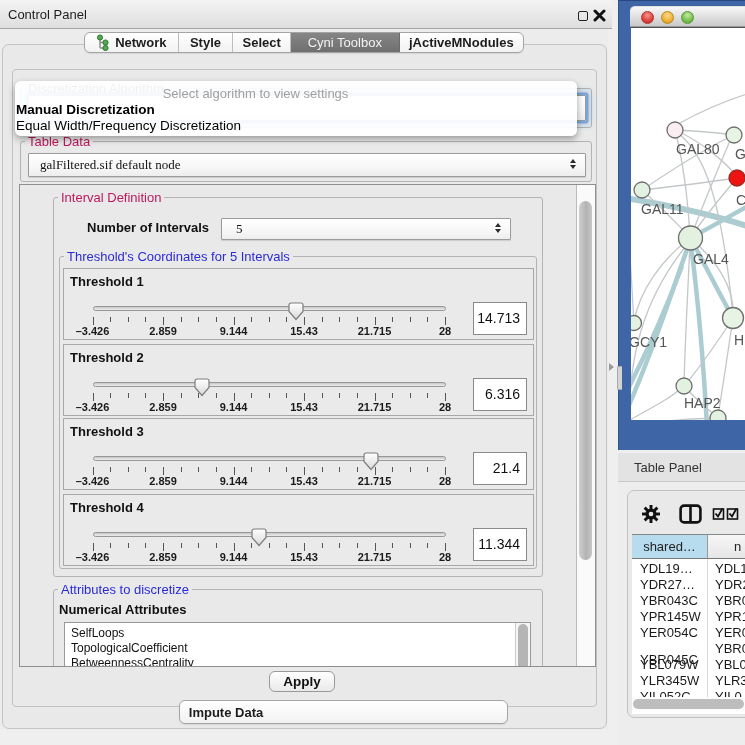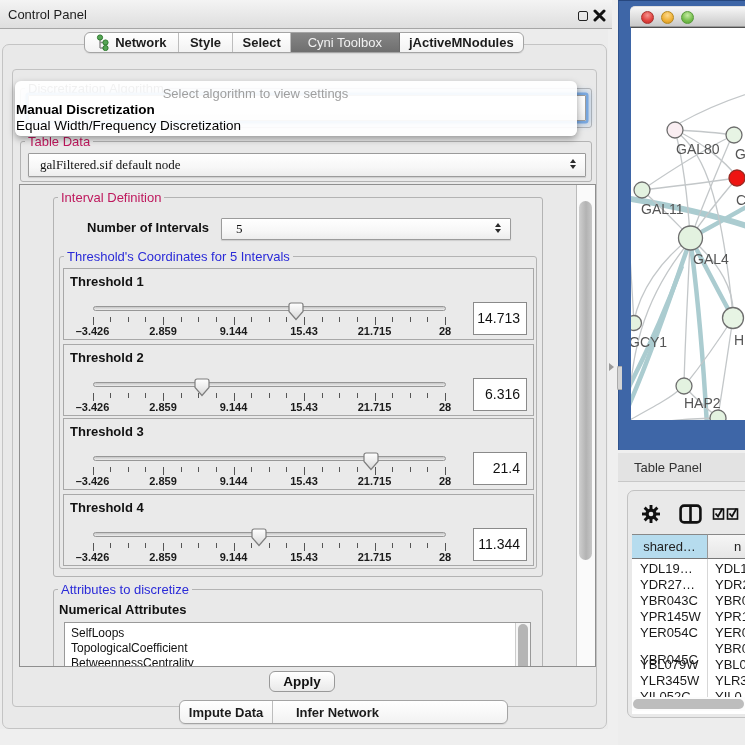--- a/index.html
+++ b/index.html
@@ -287,21 +287,20 @@
      border-left:1px solid #bbb;box-sizing:border-box;"></div>
 <div class="abs" style="left:579px;top:201px;width:13px;height:359px;border-radius:7px;
      background:linear-gradient(90deg,#cfcfcf,#b3b3b3 55%,#c7c7c7);"></div>
 
 <div class="abs" style="left:269px;top:671px;width:66px;height:21px;border:1px solid #999;
      border-radius:6px;background:linear-gradient(#ffffff,#e9e9e9);box-sizing:border-box;
      text-align:center;font-size:13.5px;font-weight:bold;color:#111;line-height:19px;">Apply</div>
 
 <div class="seg" style="left:139px;top:700px;width:329px;height:24px;box-sizing:border-box;margin-left:40px;">
   <div class="s" style="width:92px;">Impute Data</div>
-  <div class="s" style="width:129px;">Infer Network</div>
 </div>
 
 <div class="abs" style="left:609px;top:363px;width:0;height:0;border-top:4px solid transparent;border-bottom:4px solid transparent;border-left:5px solid #9a9a9a;"></div>
 
 <div class="abs" style="left:618px;top:0;width:127px;height:450px;background:#3e66a7;
      border-top:1px solid #27477e;border-left:1px solid #31538c;box-sizing:border-box;"></div>
 
 <div class="abs" style="left:630px;top:6px;width:115px;height:21px;
      background:linear-gradient(#f7f7f7,#c9c9c9);border-bottom:1px solid #9a9a9a;
      border-top:1px solid #e0e0e0;box-sizing:border-box;border-top-left-radius:5px;"></div>

